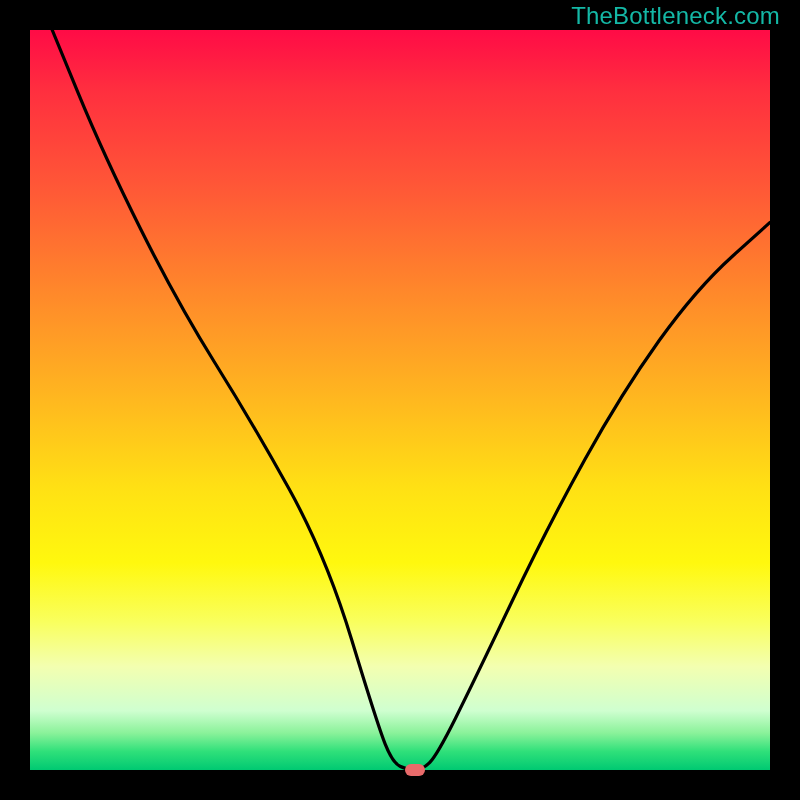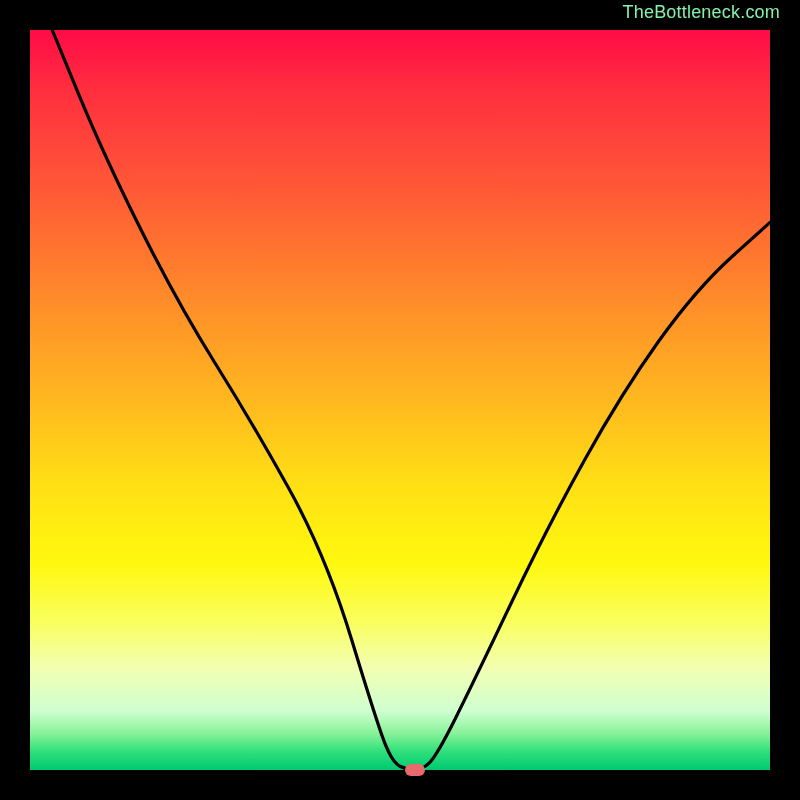--- a/index.html
+++ b/index.html
@@ -14,22 +14,22 @@
   .frame {
     position: relative;
     width: 800px;
     height: 800px;
     background: #000;
   }
   .attribution {
     position: absolute;
     top: 2px;
     right: 20px;
-    color: #86efac;
-    font-size: 18px;
+    color: #14b8a6;
+    font-size: 24px;
     letter-spacing: 0.2px;
     font-weight: 400;
   }
   .plot-area {
     position: absolute;
     left: 30px;
     top: 30px;
     width: 740px;
     height: 740px;
     

